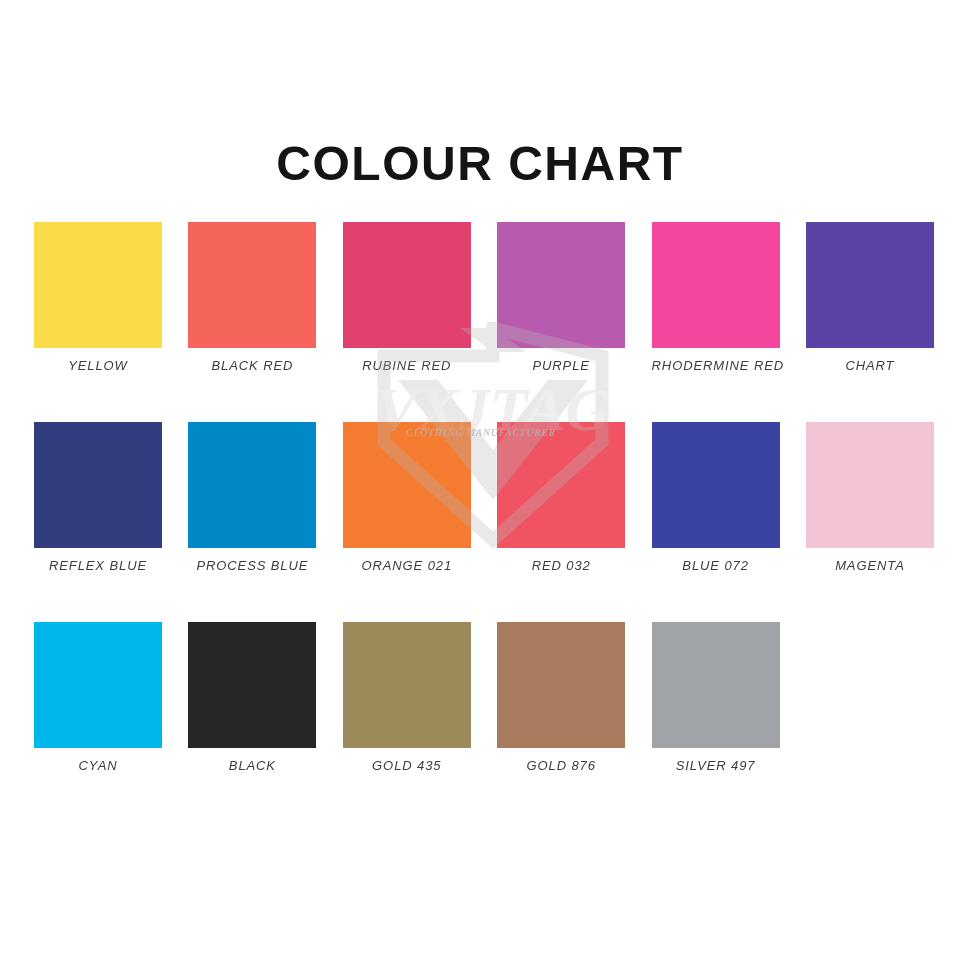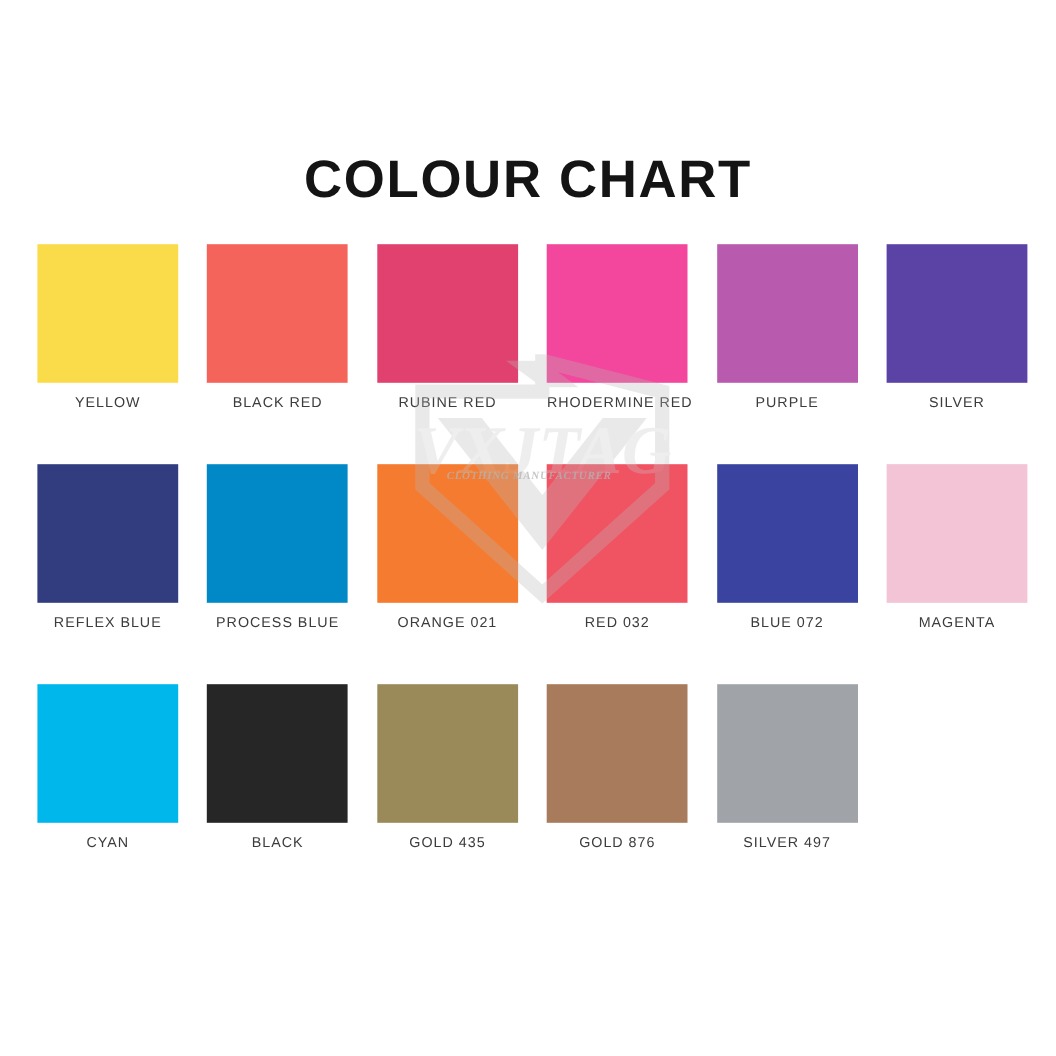--- a/index.html
+++ b/index.html
@@ -87,20 +87,21 @@
   }
   .swatch-label {
     margin-top: 10px;
     width: 128px;
     text-align: center;
     font-size: 13px;
     letter-spacing: 0.9px;
     color: #3c3c3c;
     line-height: 16px;
     white-space: nowrap;
+    font-style: italic;
   }
 </style>
 </head>
 <body>
 
 <div id="page">
 
   <div id="chart-title">COLOUR CHART</div>
 
   <div id="watermark">
@@ -126,30 +127,30 @@
       </div>
       <div class="swatch-cell">
         <div class="swatch-chip" style="background-color: rgb(244, 100, 90);"></div>
         <div class="swatch-label">BLACK RED</div>
       </div>
       <div class="swatch-cell">
         <div class="swatch-chip" style="background-color: rgb(224, 65, 111);"></div>
         <div class="swatch-label">RUBINE RED</div>
       </div>
       <div class="swatch-cell">
+        <div class="swatch-chip" style="background-color: rgb(184, 91, 174);"></div>
+        <div class="swatch-label">PURPLE</div>
+      </div>
+      <div class="swatch-cell">
         <div class="swatch-chip" style="background-color: rgb(242, 71, 156);"></div>
         <div class="swatch-label">RHODERMINE RED</div>
       </div>
       <div class="swatch-cell">
-        <div class="swatch-chip" style="background-color: rgb(184, 91, 174);"></div>
-        <div class="swatch-label">PURPLE</div>
-      </div>
-      <div class="swatch-cell">
         <div class="swatch-chip" style="background-color: rgb(91, 66, 165);"></div>
-        <div class="swatch-label">SILVER</div>
+        <div class="swatch-label">CHART</div>
       </div>
       <div class="swatch-cell">
         <div class="swatch-chip" style="background-color: rgb(49, 61, 126);"></div>
         <div class="swatch-label">REFLEX BLUE</div>
       </div>
       <div class="swatch-cell">
         <div class="swatch-chip" style="background-color: rgb(0, 137, 198);"></div>
         <div class="swatch-label">PROCESS BLUE</div>
       </div>
       <div class="swatch-cell">

